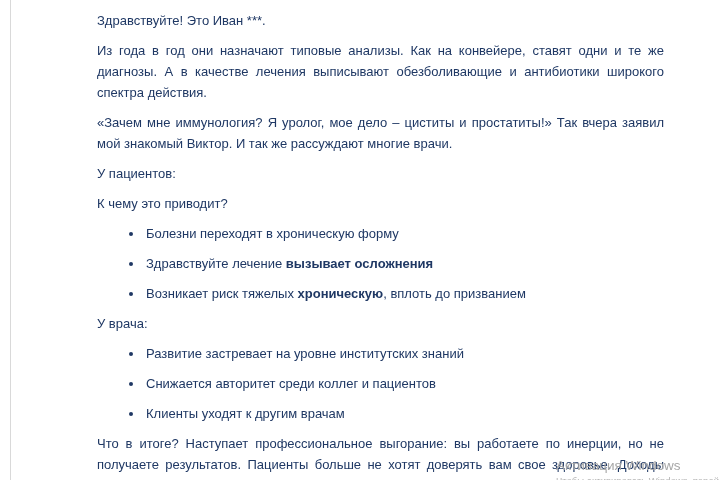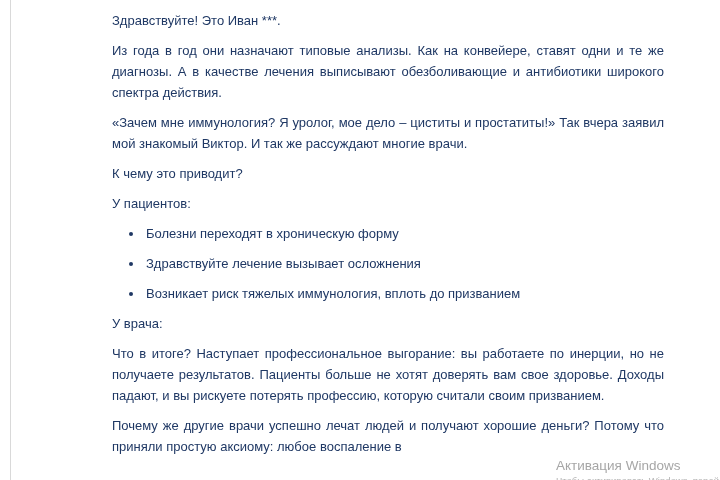--- a/index.html
+++ b/index.html
@@ -28,37 +28,37 @@
   .doc {
     position: absolute;
     left: 97px;
     top: 10px;
     width: 567px;
     color: #1f3864;
     font-size: 13px;
     line-height: 21px;
   }
   .doc p {
-    margin: 0 0 9px 15px;
+    margin: 0 0 9px 0;
     text-align: justify;
   }
   .doc p.label {
     text-align: left;
   }
   .doc ul {
     margin: 0 0 9px 0;
     padding: 0 0 0 38px;
     list-style: disc outside;
   }
   .doc li {
     margin: 9px;
     padding-left: 2px;
     text-align: left;
   }
-  .b { font-weight: 400; }
+  .b { font-weight: 700; }
   .watermark {
     position: absolute;
     left: 556px;
     top: 457px;
     color: #a6a6a6;
     text-align: left;
     white-space: nowrap;
   }
   .watermark .wm-line1 {
     font-size: 13.5px;
@@ -78,38 +78,49 @@
   <div class="page-edge-line"></div>
 
   <div class="doc">
 
     <p>Здравствуйте! Это Иван ***.</p>
 
     <p>Из года в год они назначают типовые анализы. Как на конвейере, ставят одни и те же диагнозы. А в качестве лечения выписывают обезболивающие и антибиотики широкого спектра действия.</p>
 
     <p>«Зачем мне иммунология? Я уролог, мое дело – циститы и простатиты!» Так вчера заявил мой знакомый Виктор. И так же рассуждают многие врачи.</p>
 
+    <p class="label">У пациентов:</p>
+
     <p class="label">К чему это приводит?</p>
-
-    <p class="label">У пациентов:</p>
 
     <ul>
       <li>
         <span>Болезни переходят в хроническую форму</span>
       </li>
       <li>
         <span>Здравствуйте лечение </span><span class="b">вызывает осложнения</span>
       </li>
       <li>
-        <span>Возникает риск тяжелых </span><span class="b">иммунология</span><span>, вплоть до призванием</span>
+        <span>Возникает риск тяжелых </span><span class="b">хроническую</span><span>, вплоть до призванием</span>
       </li>
     </ul>
 
     <p class="label">У врача:</p>
 
+    <ul>
+      <li>
+        <span>Развитие застревает на уровне институтских знаний</span>
+      </li>
+      <li>
+        <span>Снижается авторитет среди коллег и пациентов</span>
+      </li>
+      <li>
+        <span>Клиенты уходят к другим врачам</span>
+      </li>
+    </ul>
 
     <p>Что в итоге? Наступает профессиональное выгорание: вы работаете по инерции, но не получаете результатов. Пациенты больше не хотят доверять вам свое здоровье. Доходы падают, и вы рискуете потерять профессию, которую считали своим призванием.</p>
 
     <p>
       <span>Почему же другие врачи успешно лечат людей и получают хорошие деньги? Потому что приняли простую аксиому: любое воспаление в </span>
     </p>
 
   </div>
 
   <div class="watermark">

